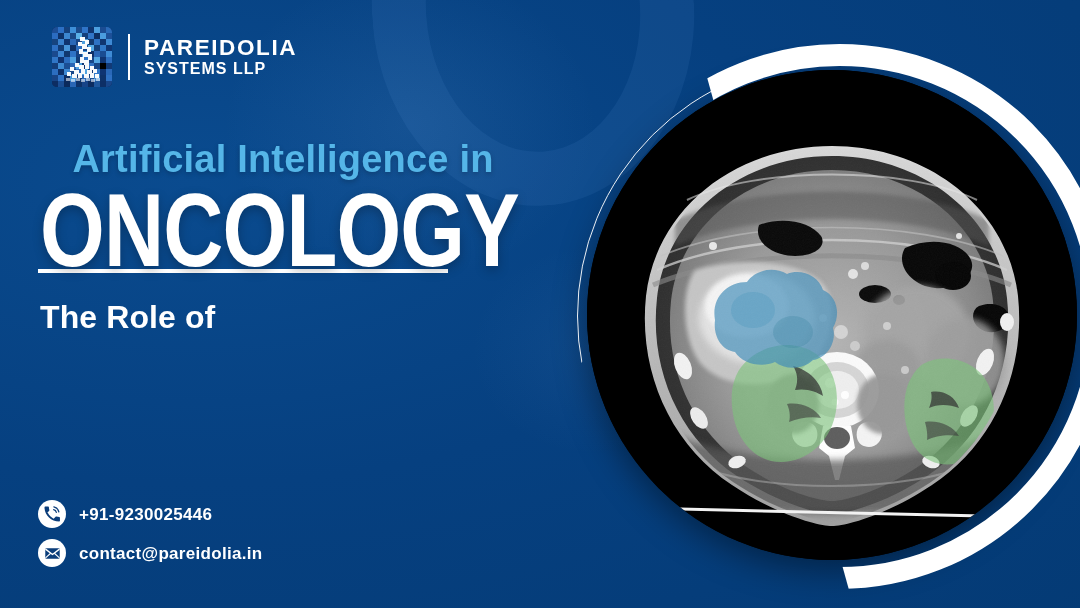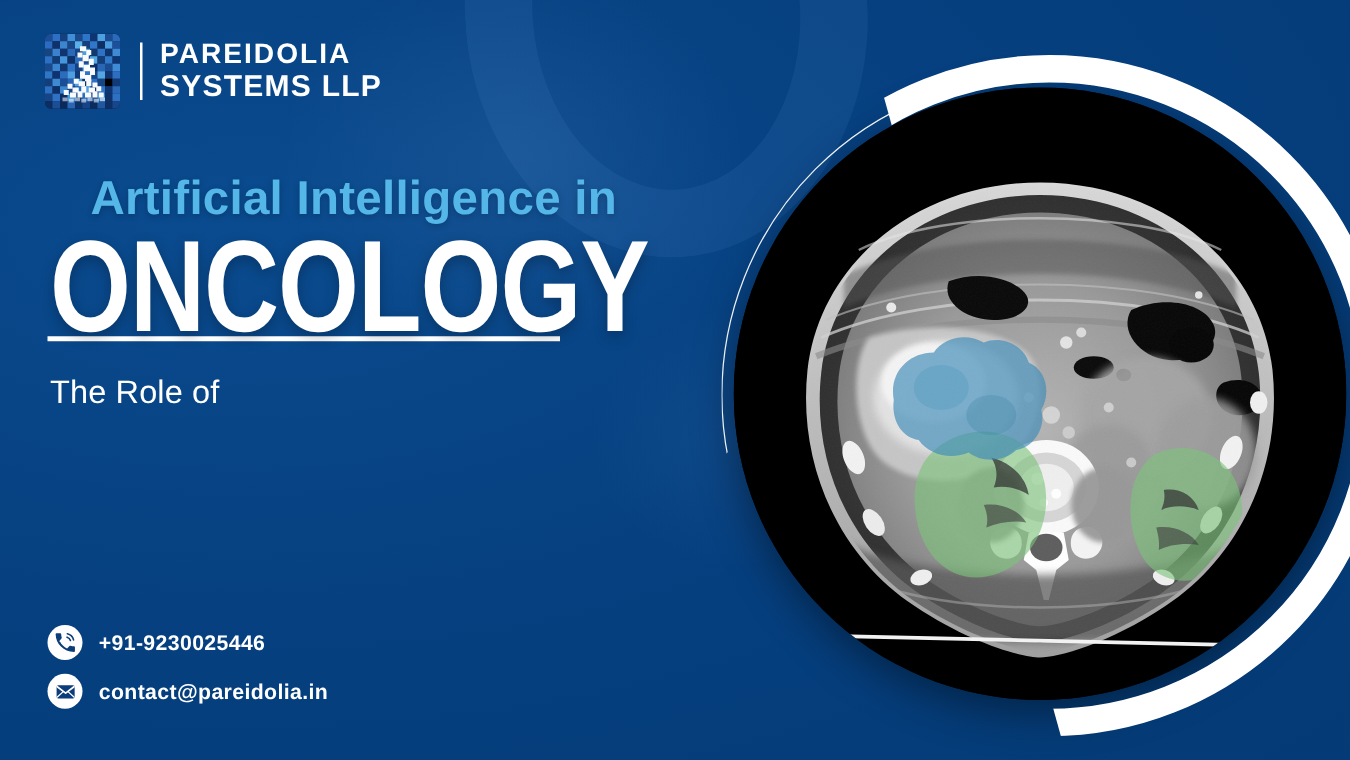--- a/index.html
+++ b/index.html
@@ -41,41 +41,41 @@
   .bg-glow2 {
     position:absolute;
     left:420px; top:200px;
     width:340px; height:300px;
     background:radial-gradient(closest-side, rgba(120,170,230,0.07), rgba(120,170,230,0) 70%);
     pointer-events:none;
   }
 
   
   .logo-row {
-    position:absolute; left:36px; top:27px;
+    position:absolute; left:52px; top:27px;
     display:flex; align-items:center; gap:0;
   }
   .logo-mark {
     width:60px; height:60px; border-radius:5px;
     position:relative; overflow:hidden;
     background:#0E2A55;
     flex:0 0 auto;
   }
   .logo-mark svg { display:block; width:60px; height:60px; }
   .logo-divider {
     width:2px; height:46px; background:#ffffff;
     margin:0 14px 0 16px; flex:0 0 auto;
   }
   .logo-text { display:flex; flex-direction:column; justify-content:center; }
   .logo-name {
     color:#ffffff; font-size:22.5px; font-weight:bold;
     letter-spacing:1.6px; line-height:1.14;
   }
   .logo-sub {
-    color:#ffffff; font-size:24px; font-weight:bold;
+    color:#ffffff; font-size:16px; font-weight:bold;
     letter-spacing:1.0px; line-height:1.18;
   }
 
   
   .headline-block { position:absolute; left:40px; top:140px; width:470px; }
 
   .eyebrow {
     color:#55B6E8; font-size:38px; font-weight:bold;
     letter-spacing:0.2px; line-height:1;
     text-align:center; padding-left:16px;
@@ -88,21 +88,21 @@
     margin-top:8px;
     transform:scaleX(0.80); transform-origin:left top;
     white-space:nowrap;
     text-shadow:0 4px 12px rgba(0,0,0,0.25);
   }
   .rule {
     width:410px; height:4px; background:#ffffff;
     margin-top:-6px; margin-left:-2px;
   }
   .subtitle {
-    color:#ffffff; font-size:26px; font-weight:normal;
+    color:#ffffff; font-size:32px; font-weight:bold;
     line-height:1.42; letter-spacing:0.1px;
     margin-top:22px;
   }
 
   
   .contact-block { position:absolute; left:38px; top:500px; }
   .contact-row {
     display:flex; align-items:center; gap:13px;
     margin-bottom:11px;
   }

